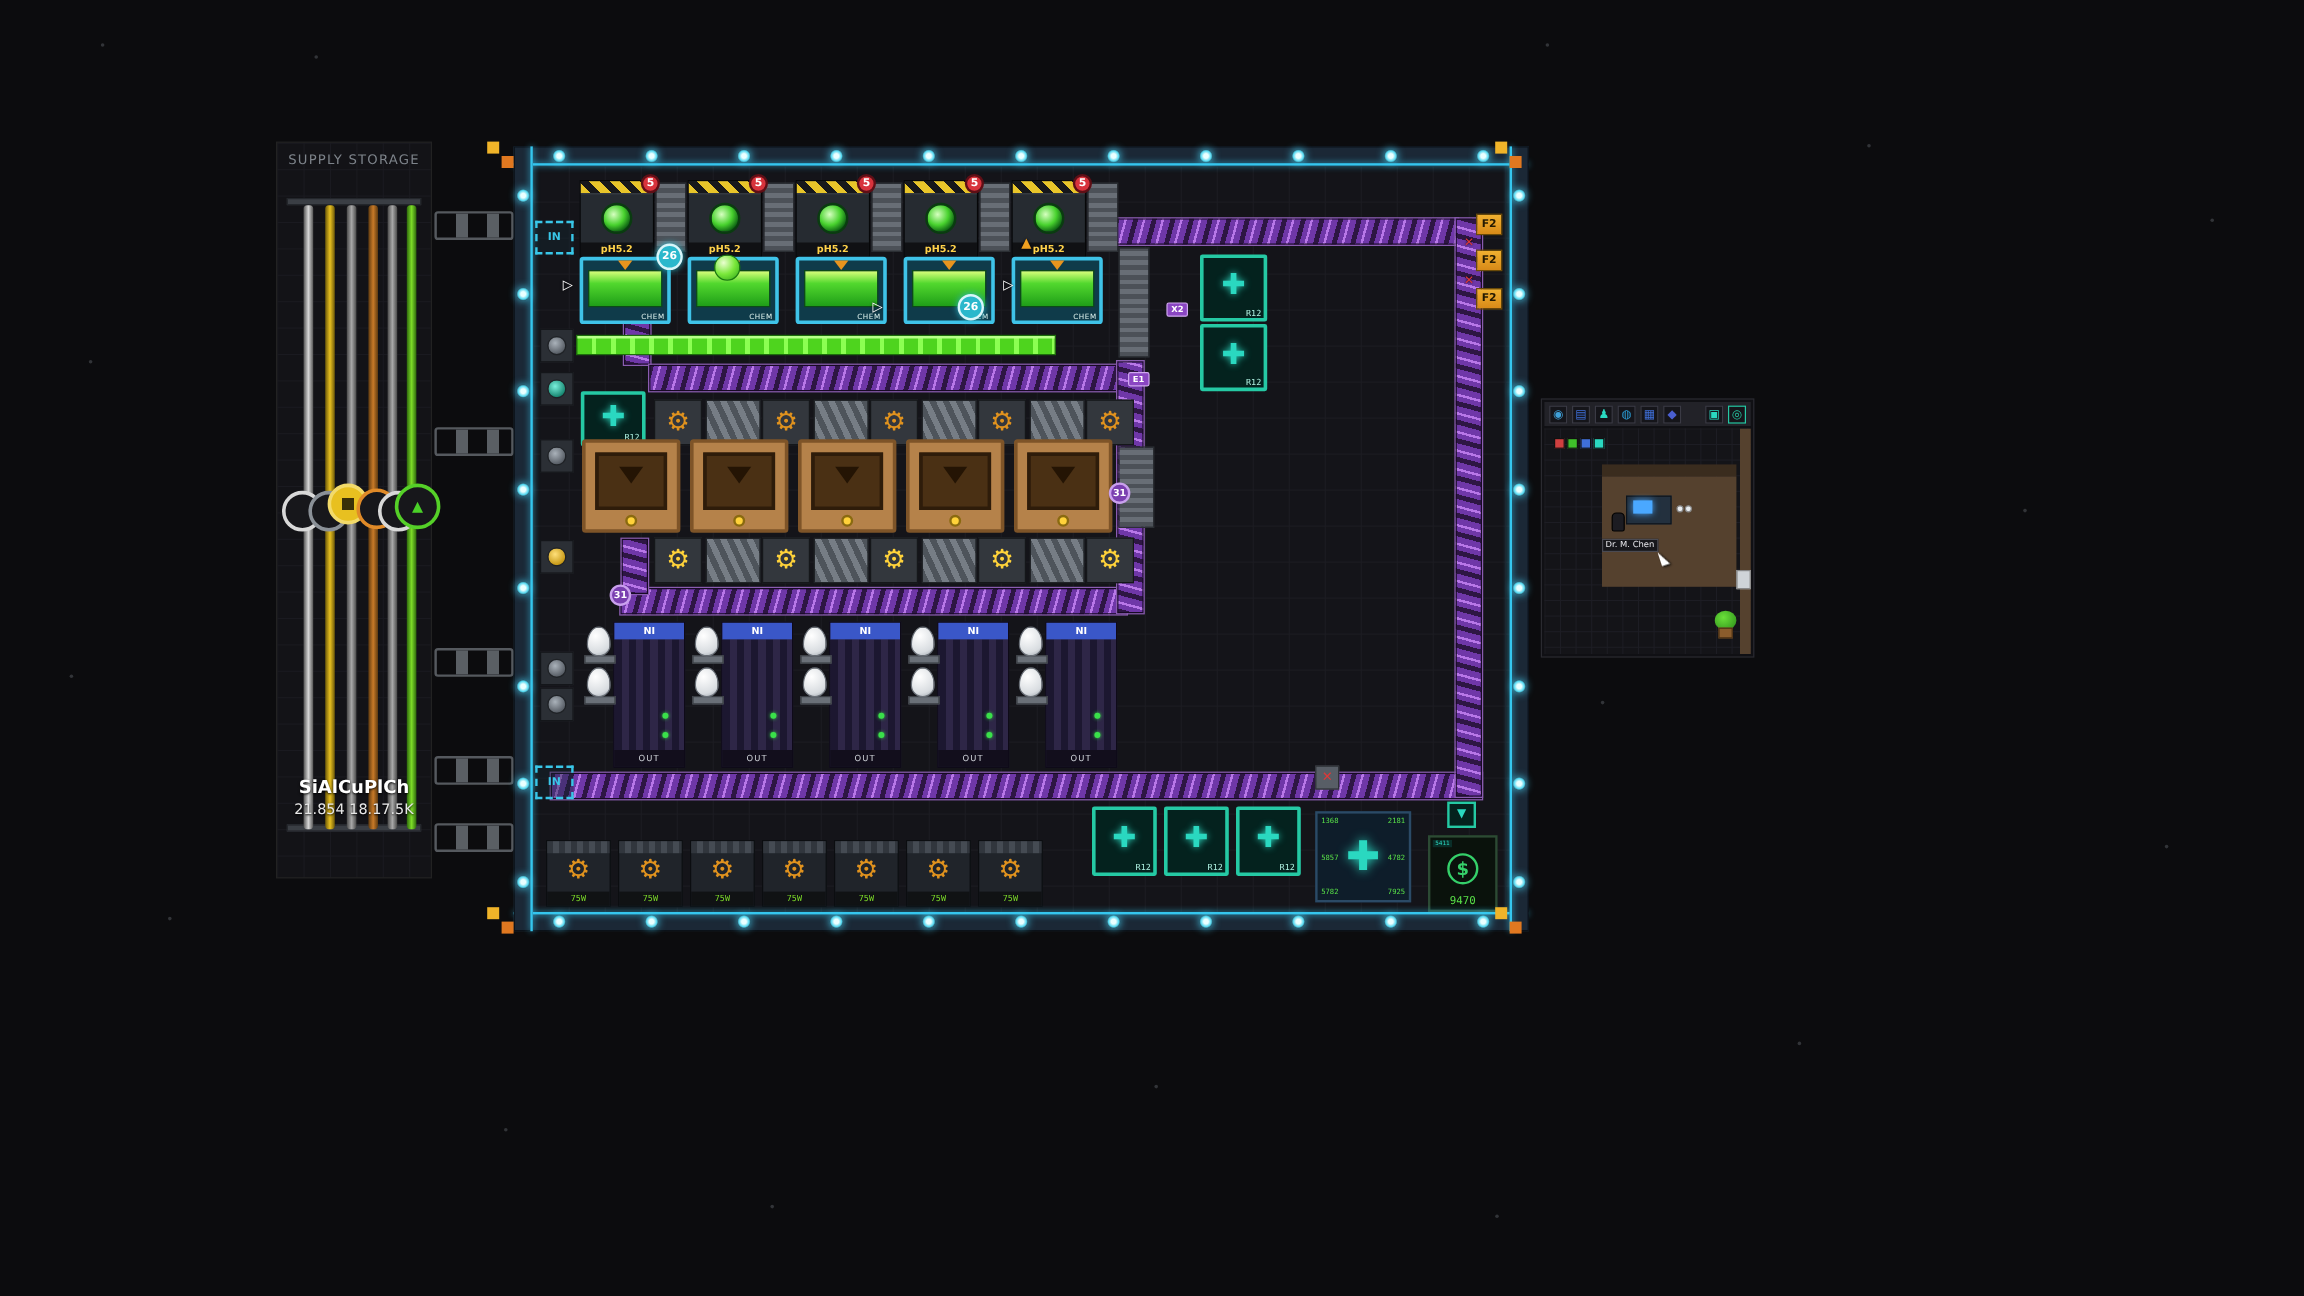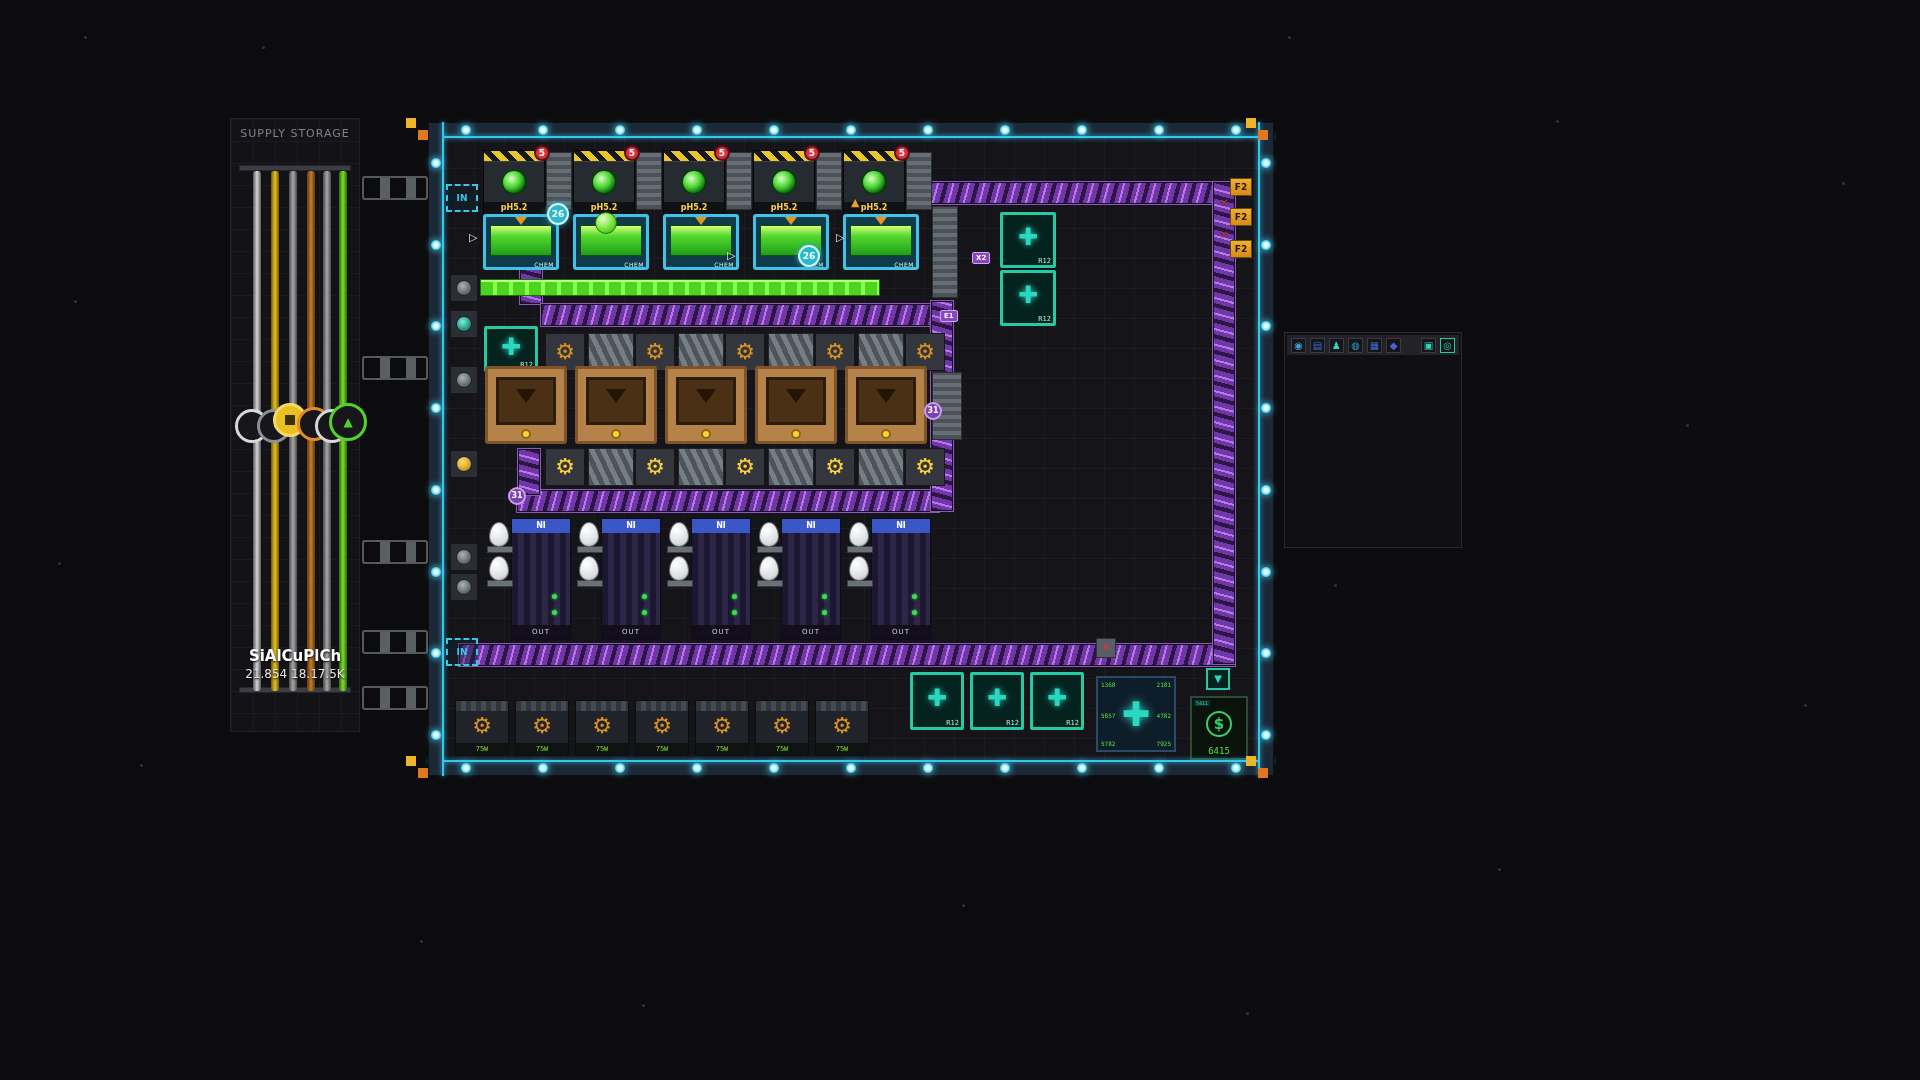--- a/index.html
+++ b/index.html
@@ -522,21 +522,21 @@
     <span class="n" style="right:3px;top:3px">2181</span>
     <span class="n" style="left:3px;top:34px">5857</span>
     <span class="n" style="right:3px;top:34px">4782</span>
     <span class="n" style="left:3px;bottom:3px">5782</span>
     <span class="n" style="right:3px;bottom:3px">7925</span>
   </div>
 
   <div class="moneym" style="left:1190px;top:696px">
     <span class="chip">5411</span>
     <span class="ring">$</span>
-    <span class="amt">6415</span>
+    <span class="amt">9470</span>
   </div>
 
   <div class="f2" style="left:1230px;top:178px">F2</div>
   <div class="f2" style="left:1230px;top:208px">F2</div>
   <div class="f2" style="left:1230px;top:240px">F2</div>
   <span class="redx" style="left:1220px;top:197px">✕</span>
   <span class="redx" style="left:1220px;top:229px">✕</span>
   <div class="xbox" style="left:1096px;top:638px"><span>✕</span></div>
   <div class="arrowbox" style="left:1206px;top:668px"><span>▼</span></div>
 
@@ -634,15 +634,34 @@
       <span class="ticon" style="color:#3fa0d8">◉</span>
       <span class="ticon" style="color:#3f6fd8">▤</span>
       <span class="ticon" style="color:#2ad8c0">♟</span>
       <span class="ticon" style="color:#2a9ed8">◍</span>
       <span class="ticon" style="color:#3f6fd8">▦</span>
       <span class="ticon" style="color:#4a5fd0">◆</span>
       <span class="sp"></span>
       <span class="ticon" style="color:#2ad8c0">▣</span>
       <span class="ticon" style="color:#25c9a4;border-color:#25c9a4">◎</span>
     </div>
+    <div class="room">
+      <div class="brown-dark" style="left:48px;top:30px;width:112px;height:10px"></div>
+      <div class="brown" style="left:48px;top:40px;width:112px;height:92px"></div>
+      <div class="brown" style="left:163px;top:0;width:13px;height:188px"></div>
+      <span class="bin" style="left:8px;top:8px;background:#d04040"></span>
+      <span class="bin" style="left:19px;top:8px;background:#3fc02a"></span>
+      <span class="bin" style="left:30px;top:8px;background:#3f6fd8"></span>
+      <span class="bin" style="left:41px;top:8px;background:#2ad8c0"></span>
+      <div class="desk" style="left:68px;top:56px"></div>
+      <span class="screen" style="left:74px;top:60px"></span>
+      <span class="mug" style="left:110px;top:64px"></span>
+      <span class="mug" style="left:117px;top:64px"></span>
+      <div class="person" style="left:56px;top:70px"></div>
+      <span class="nametag" style="left:48px;top:92px">Dr. M. Chen</span>
+      <span class="cursor" style="left:96px;top:102px"></span>
+      <span class="door" style="left:160px;top:118px"></span>
+      <span class="plant-top" style="left:142px;top:152px"></span>
+      <span class="plant-pot" style="left:145px;top:166px"></span>
+    </div>
   </div>
 
 </div>
 
 </body></html>

